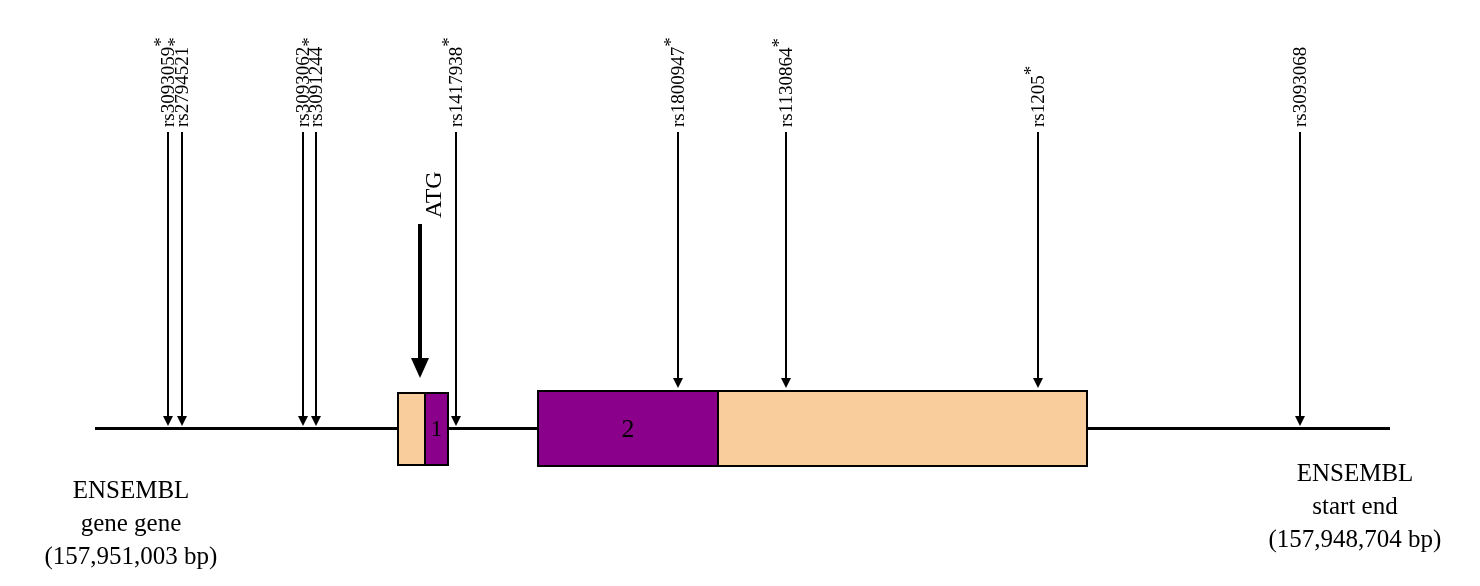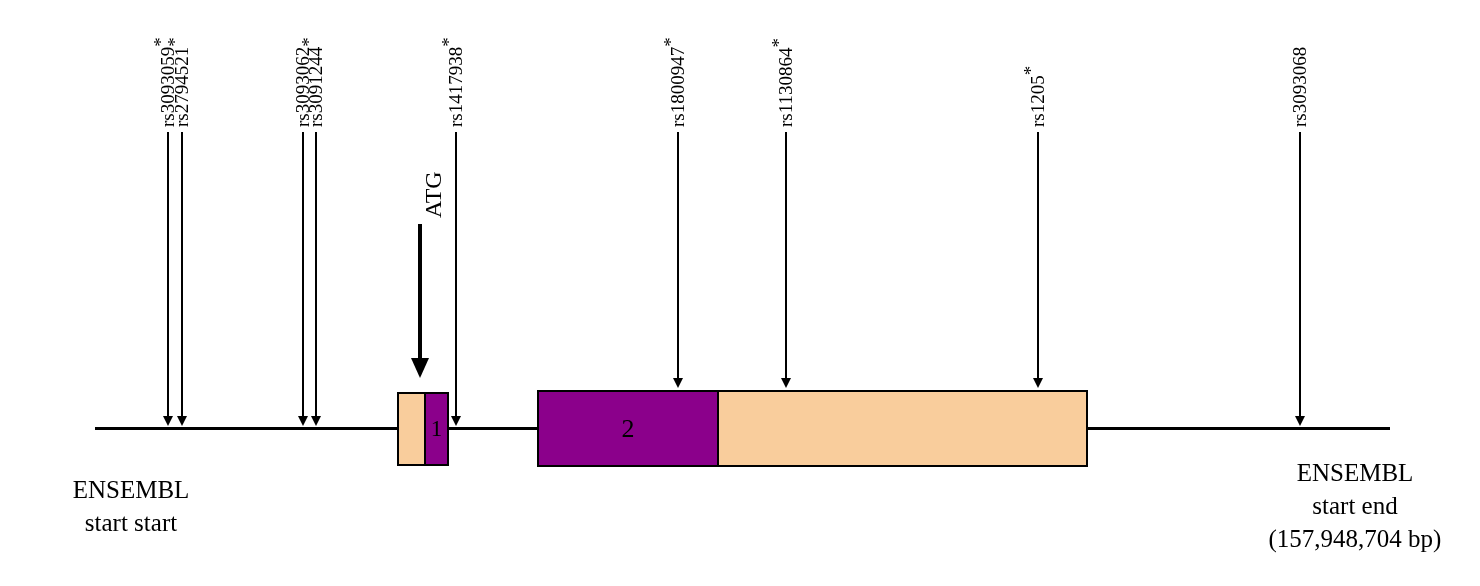--- a/index.html
+++ b/index.html
@@ -138,21 +138,22 @@
 
   <div class="exon" id="exon2">
     <div class="seg-coding" style="background: rgb(139, 0, 139);">
       <span>2</span>
     </div>
     <div class="seg-utr" style="background: rgb(249, 205, 156);"></div>
   </div>
 
   <div class="endlabel" id="gene-start">
     <div>ENSEMBL</div>
-    <div>start start</div>
+    <div>gene gene</div>
+    <div>(157,951,003 bp)</div>
   </div>
 
   <div class="endlabel" id="gene-end">
     <div>ENSEMBL</div>
     <div>start end</div>
     <div>(157,948,704 bp)</div>
   </div>
 
 <div class="snp" style="left: 168px;">
       <div class="snp-label">

